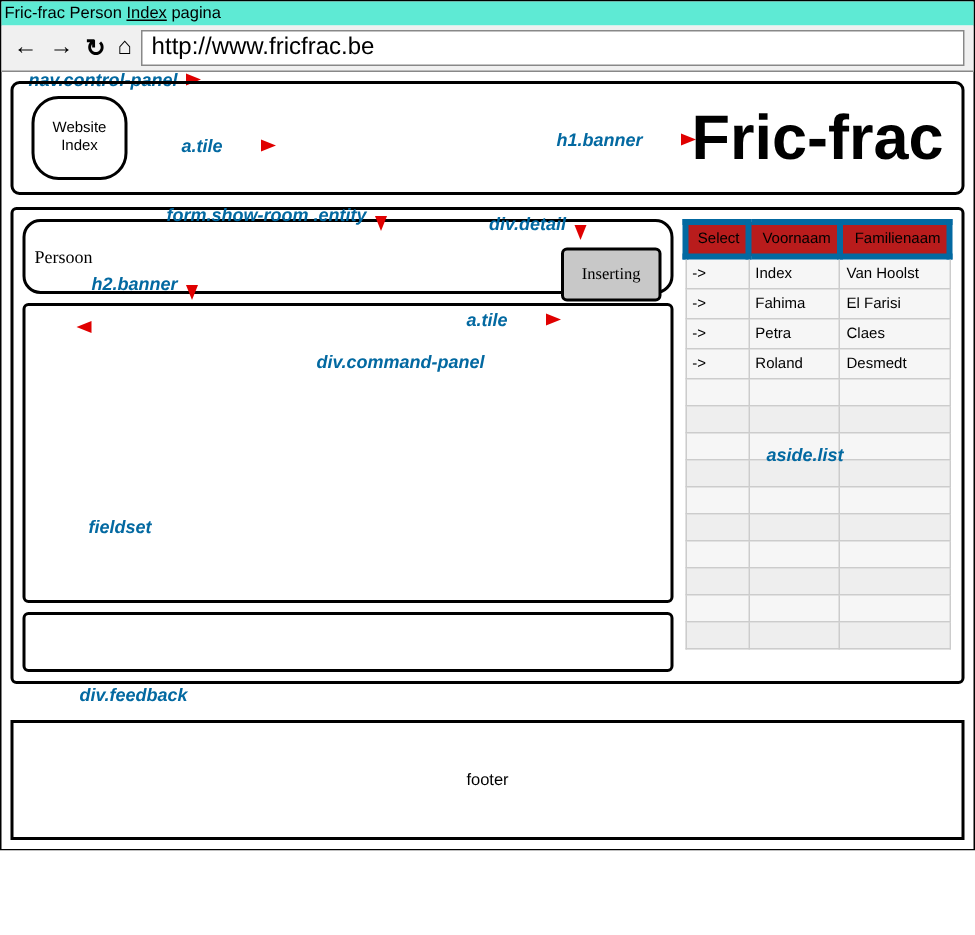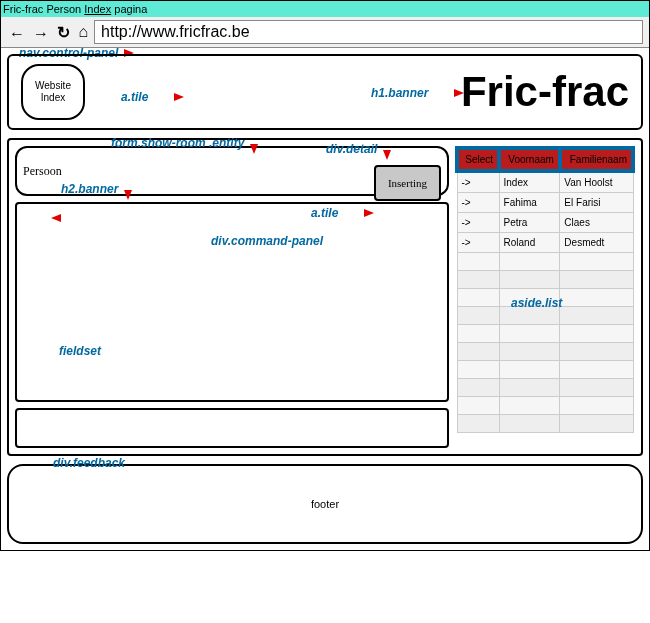--- a/index.html
+++ b/index.html
@@ -19,21 +19,21 @@
   .h2banner { font-size: 12px; font-weight: normal; }
   .inserting-btn { border: 2px solid #000; border-radius: 4px; background: #c8c8c8; padding: 10px 12px; font-size: 11px; margin-top: 24px; }
   .fieldset-box { border: 2px solid #000; border-radius: 4px; height: 200px; }
   .feedback-box { border: 2px solid #000; border-radius: 4px; height: 40px; }
   .aside-list { width: 180px; }
   table { border-collapse: collapse; width: 100%; font-size: 10px; }
   th { background: #b91c1c; border: 4px solid #0369a1; padding: 4px; text-align: right; font-weight: normal; }
   td { border: 1px solid #ccc; padding: 4px; background: #f6f6f6; }
   tr.empty td { height: 18px; background: #eee; }
   tr.empty:nth-child(odd) td { background: #f6f6f6; }
-  .footer-box { border: 2px solid #000; border-radius: 16px; margin-top: 8px; height: 80px; display: flex; align-items: center; justify-content: center; font-size: 11px; }
+  .footer-box { border: 2px solid #000; border-radius: 0; margin-top: 24px; height: 80px; display: flex; align-items: center; justify-content: center; font-size: 11px; }
   .ann { position: absolute; color: #0369a1; font-size: 12px; font-weight: bold; font-style: italic; pointer-events: none; display: flex; align-items: center; gap: 2px; white-space: nowrap; }
   .arr-r::after { content: ""; width: 0; height: 0; border-top: 4px solid transparent; border-bottom: 4px solid transparent; border-left: 10px solid #e00000; display: inline-block; margin-left: 24px; }
   .arr-r-short::after { content: ""; width: 0; height: 0; border-top: 4px solid transparent; border-bottom: 4px solid transparent; border-left: 10px solid #e00000; display: inline-block; margin-left: 4px; }
   .arr-d::after { content: ""; width: 0; height: 0; border-left: 4px solid transparent; border-right: 4px solid transparent; border-top: 10px solid #e00000; display: inline-block; margin-left: 4px; position: relative; top: 6px; }
   .arr-l::before { content: ""; width: 0; height: 0; border-top: 4px solid transparent; border-bottom: 4px solid transparent; border-right: 10px solid #e00000; display: inline-block; margin-right: 4px; }
   .page-wrap { position: relative; }
 </style>
 </head>
 <body>
 

